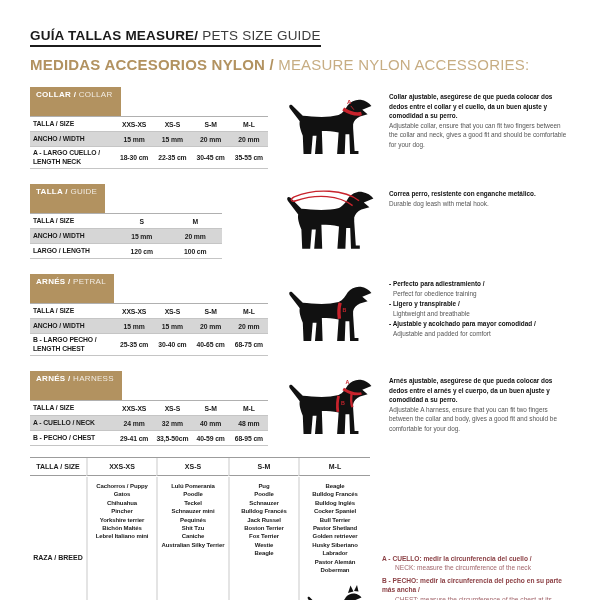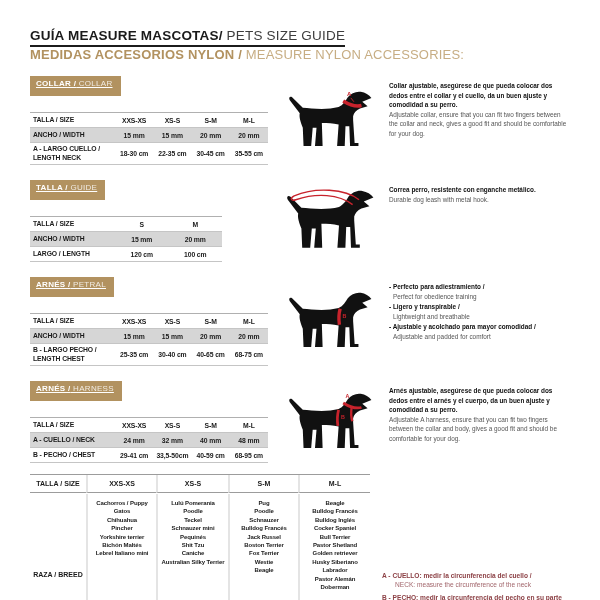--- a/index.html
+++ b/index.html
@@ -1,27 +1,27 @@
 <!DOCTYPE html>
 <html><head>
 <meta charset="utf-8">
 <style>
   html,body{margin:0;padding:0;background:#fff;}
   body{width:600px;height:600px;overflow:hidden;font-family:"Liberation Sans",sans-serif;color:#1a1a1a;position:relative;}
   .page{padding:26px 30px 0 30px;}
   
   .title{display:inline-block;font-size:13.5px;font-weight:bold;letter-spacing:.2px;border-bottom:2px solid #1c1c1c;padding-bottom:2px;}
   .title .en{font-weight:400;color:#3d3d3d;text-align:center;}
-  .subtitle{font-size:13px;font-weight:bold;color:#b29260;letter-spacing:.2px;}
+  .subtitle{margin-top:9px;font-size:15px;font-weight:bold;color:#b29260;letter-spacing:.2px;}
   .subtitle .en{font-weight:400;color:#c7ad83;}
   
   .sections{margin-top:10px;}
   .section{display:flex;margin-bottom:11px;}
   .sec-left{width:247px;flex:0 0 247px;}
-  .badge{display:inline-block;background:#b29260;color:#fff;font-size:8px;font-weight:bold;padding:3px 8px 8px 6px;letter-spacing:.3px;margin-bottom:16px;text-decoration:underline;}
+  .badge{display:inline-block;background:#b29260;color:#fff;font-size:8px;font-weight:bold;padding:3px 8px 17px 6px;letter-spacing:.3px;margin-bottom:0;}
   .badge .en{font-weight:400;color:rgba(255,255,255,.82);}
   .table{border-top:1px solid #b0b0b0;}
   .table.w4{width:238px;}
   .table.w2{width:192px;}
   .trow{display:flex;align-items:center;min-height:14px;border-bottom:1px solid #c5c5c5;font-size:6.8px;font-weight:bold;letter-spacing:-.1px;}
   .trow.gray{background:#d6d6d6;}
   .trow.tall{min-height:21px;}
   .tl{width:82px;flex:0 0 82px;padding-left:3px;line-height:1.25;}
   .tc{flex:1;text-align:center;}
   .sec-fig{width:108px;flex:0 0 108px;display:flex;align-items:center;justify-content:center;}
@@ -55,21 +55,21 @@
   <defs>
     <symbol id="dog-sil" viewBox="0 0 120 80">
       <path d="M113,13 L101,18 L108,24 L98,27 C93,29 90,33 89,37 L89,42 L91,72 L96,72 L96,76 L85,76 L84,50 L79,50 L78,76 L68,76 L70,48 C62,46 56,46 48,46 L49,76 L39,76 L41,52 L36,52 L34,76 L24,76 L23,52 C20,44 18,38 19,33 L6,16 C4,13 6,10 9,12 L23,26 C35,27 55,29 70,25 C76,22 79,17 82,12 C86,7 93,4 99,5 C105,6 110,9 113,13 Z"></path>
     </symbol>
   </defs>
 </svg>
 
 <div class="page">
 
   <div class="title">
-    <span>GUÍA MEASURE MASCOTAS/</span><span class="en"> PETS SIZE GUIDE</span>
+    <span>GUÍA TALLAS MEASURE/</span><span class="en"> PETS SIZE GUIDE</span>
   </div>
 
   <div class="subtitle">
     <span>MEDIDAS ACCESORIOS NYLON /</span><span class="en"> MEASURE NYLON ACCESSORIES:</span>
   </div>
 
   <div class="sections">
 
     <div class="section">
       <div class="sec-left">

